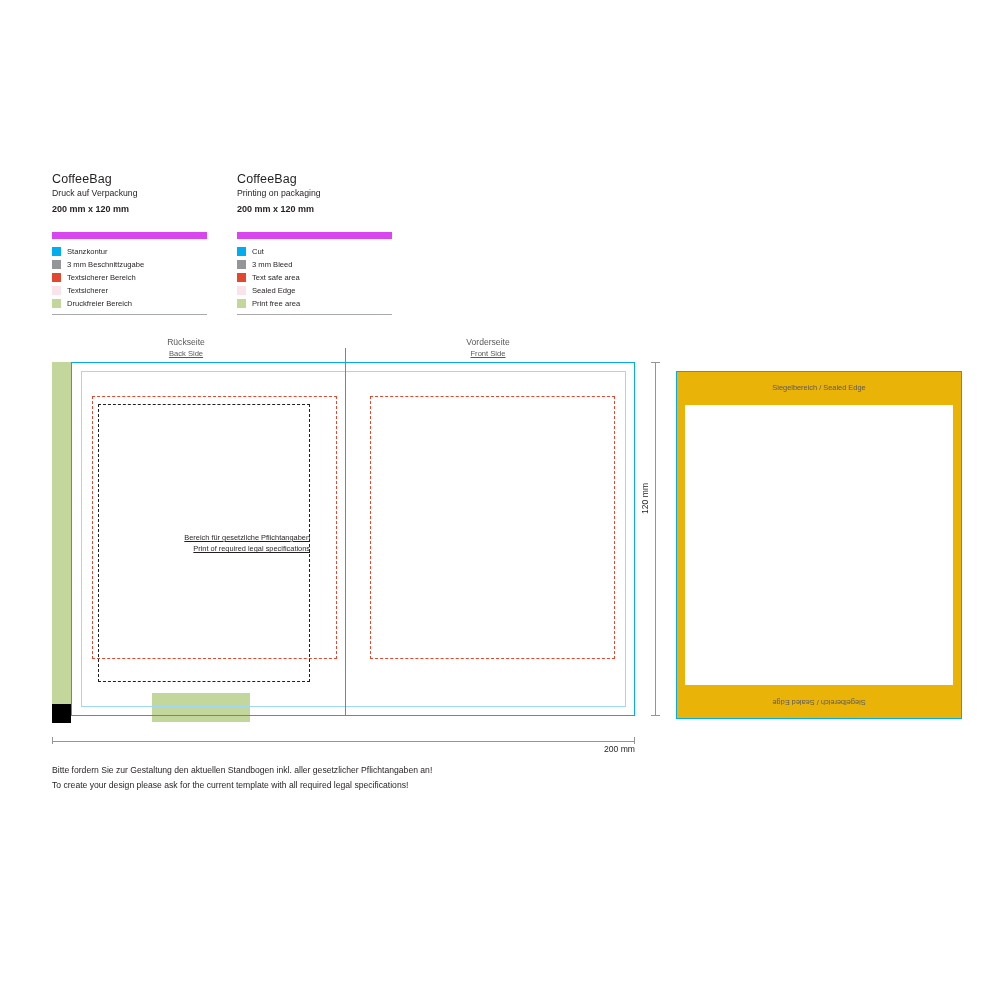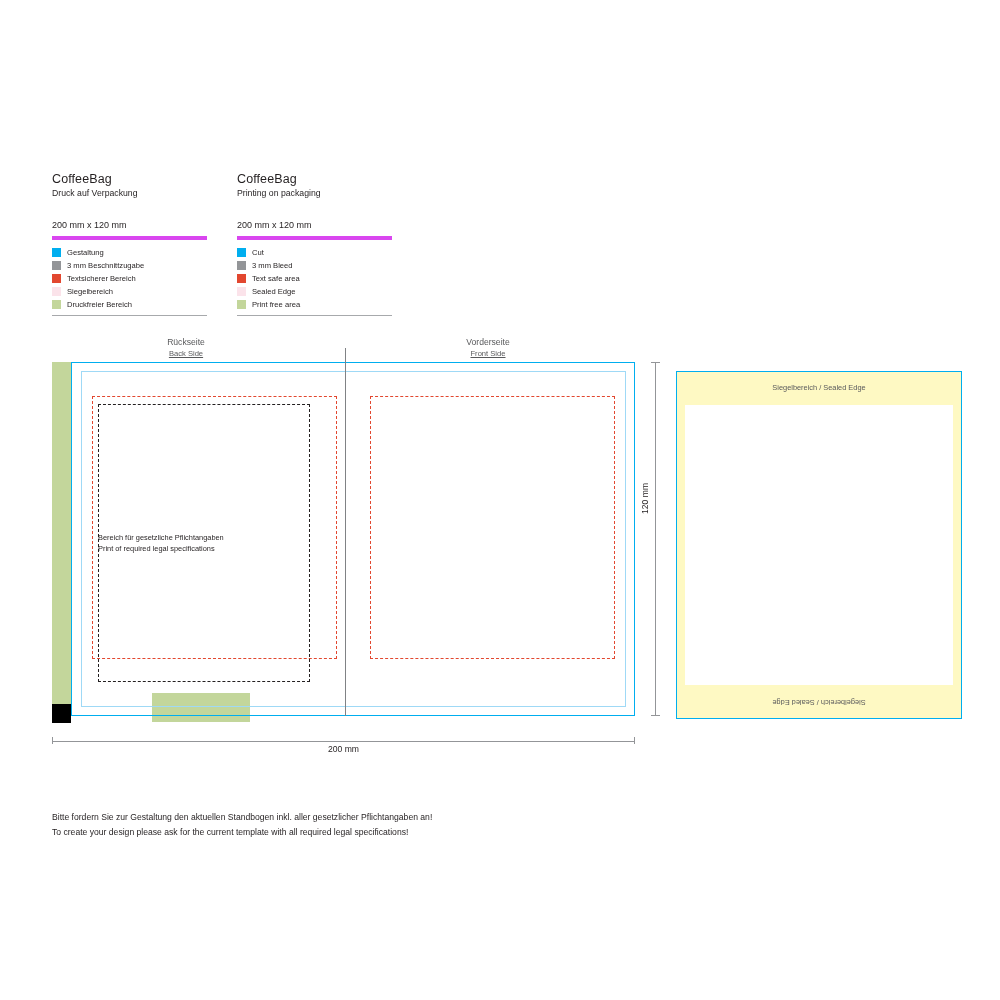--- a/index.html
+++ b/index.html
@@ -20,28 +20,28 @@
   .legend-block { position: absolute; width: 155px; }
   .legend-title {
     font-size: 12.5px;
     color: #231f20;
     letter-spacing: .1px;
     margin-bottom: 2px;
   }
   .legend-sub {
     font-size: 8.7px;
     color: #231f20;
-    margin-bottom: 22px;
+    margin-bottom: 6px;
   }
   .legend-size {
     font-size: 9px;
-    font-weight: normal;
-    color: #231f20;
-    padding-bottom: 6px;
-    border-bottom: 4px solid #d946ef;
+    font-weight: bold;
+    color: #231f20;
+    padding-bottom: 18px;
+    border-bottom: 7px solid #d946ef;
   }
   .legend-list { margin-top: 6px; }
   .legend-row {
     display: flex;
     align-items: center;
     height: 13px;
   }
   .legend-row .sw {
     width: 9px;
     height: 9px;
@@ -132,24 +132,25 @@
     position: absolute;
     left: 46px; top: 42px;
     width: 212px; height: 278px;
     border: 1px dashed #231f20;
     box-sizing: border-box;
   }
   .legal-text {
     position: absolute;
     left: 46px; top: 170px;
     width: 212px;
-    text-align: left;
+    text-align: right;
     font-size: 7.4px;
     line-height: 1.5;
     color: #231f20;
+    text-decoration: underline;
   }
 
   
   .dim-h {
     position: absolute;
     left: 0; top: 379px;
     width: 583px; height: 1px;
     background: #939598;
   }
   .dim-h .tickL, .dim-h .tickR {
@@ -157,21 +158,21 @@
     top: -4px;
     width: 1px; height: 9px;
     background: #939598;
   }
   .dim-h .tickL { left: 0; }
   .dim-h .tickR { right: 0; }
   .dim-h-label {
     position: absolute;
     left: 0; top: 382px;
     width: 583px;
-    text-align: center;
+    text-align: right;
     font-size: 8.6px;
     color: #231f20;
     background: #fff;
   }
   .dim-v {
     position: absolute;
     left: 603px; top: 0;
     width: 1px; height: 354px;
     background: #939598;
   }
@@ -194,21 +195,21 @@
     background: #fff;
   }
 
   
   #sealed-panel {
     position: absolute;
     left: 676px; top: 371px;
     width: 286px; height: 348px;
     border: 1px solid #00aeef;
     box-sizing: border-box;
-    background: #fef9c3;
+    background: #eab308;
   }
   #sealed-panel .inner-white {
     position: absolute;
     left: 8px; top: 33px;
     width: 268px; height: 280px;
     background: #ffffff;
   }
   .sealed-label {
     position: absolute;
     width: 100%;
@@ -218,49 +219,49 @@
   }
   .sealed-label.top { top: 11px; }
   .sealed-label.bottom {
     bottom: 11px;
     transform: rotate(180deg);
   }
 
   
   #footer-note {
     position: absolute;
-    left: 52px; top: 810px;
+    left: 52px; top: 763px;
     font-size: 8.6px;
     line-height: 1.7;
     color: #231f20;
   }
 </style>
 </head>
 <body>
 
 <div class="legend-block" style="left:52px; top:172px;">
   <div class="legend-title">CoffeeBag</div>
   <div class="legend-sub">Druck auf Verpackung</div>
   <div class="legend-size">200 mm x 120 mm</div>
   <div class="legend-list">
     <div class="legend-row">
       <span class="sw" style="background:#00aeef;"></span>
-      <span class="lbl">Gestaltung</span>
+      <span class="lbl">Stanzkontur</span>
     </div>
     <div class="legend-row">
       <span class="sw" style="background:#939598;"></span>
       <span class="lbl">3 mm Beschnittzugabe</span>
     </div>
     <div class="legend-row">
       <span class="sw" style="background:#e2472f;"></span>
       <span class="lbl">Textsicherer Bereich</span>
     </div>
     <div class="legend-row">
       <span class="sw" style="background:#fbe3ea;"></span>
-      <span class="lbl">Siegelbereich</span>
+      <span class="lbl">Textsicherer</span>
     </div>
     <div class="legend-row">
       <span class="sw" style="background:#c3d69b;"></span>
       <span class="lbl">Druckfreier Bereich</span>
     </div>
   </div>
   <div class="legend-rule"></div>
 </div>
 
 <div class="legend-block" style="left:237px; top:172px;">

